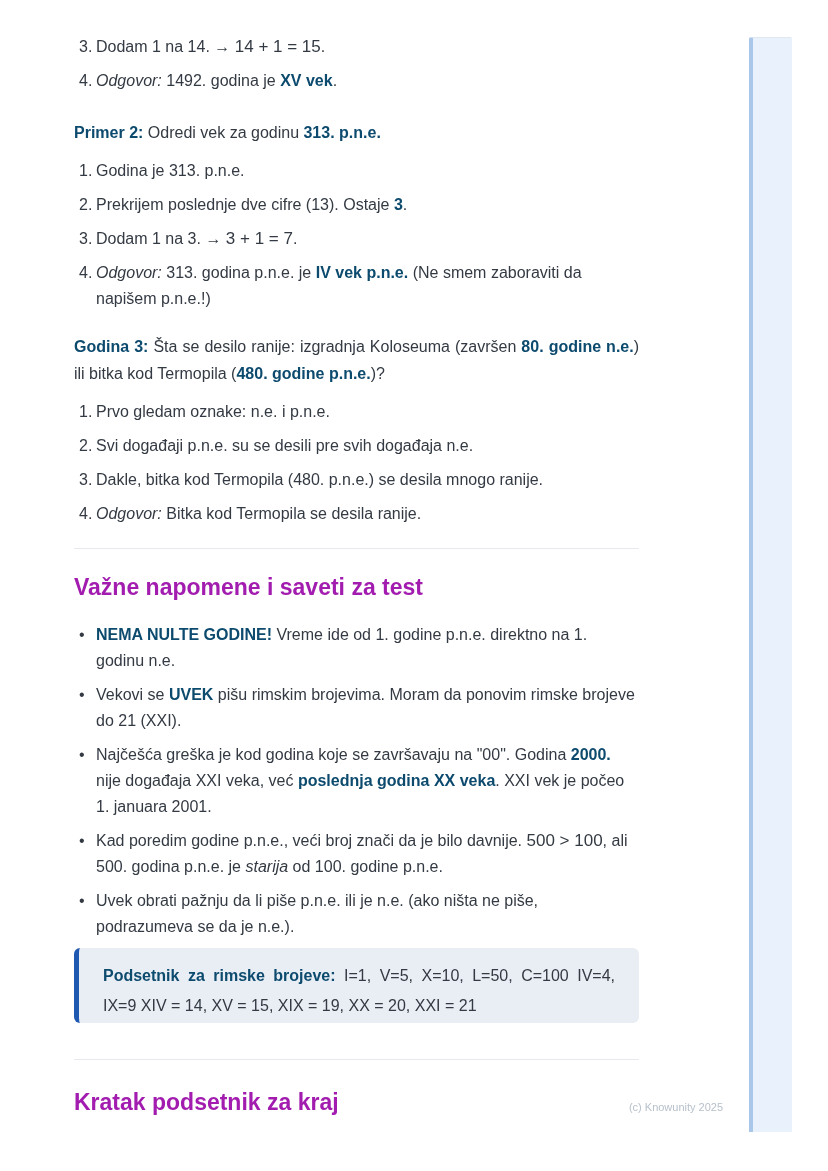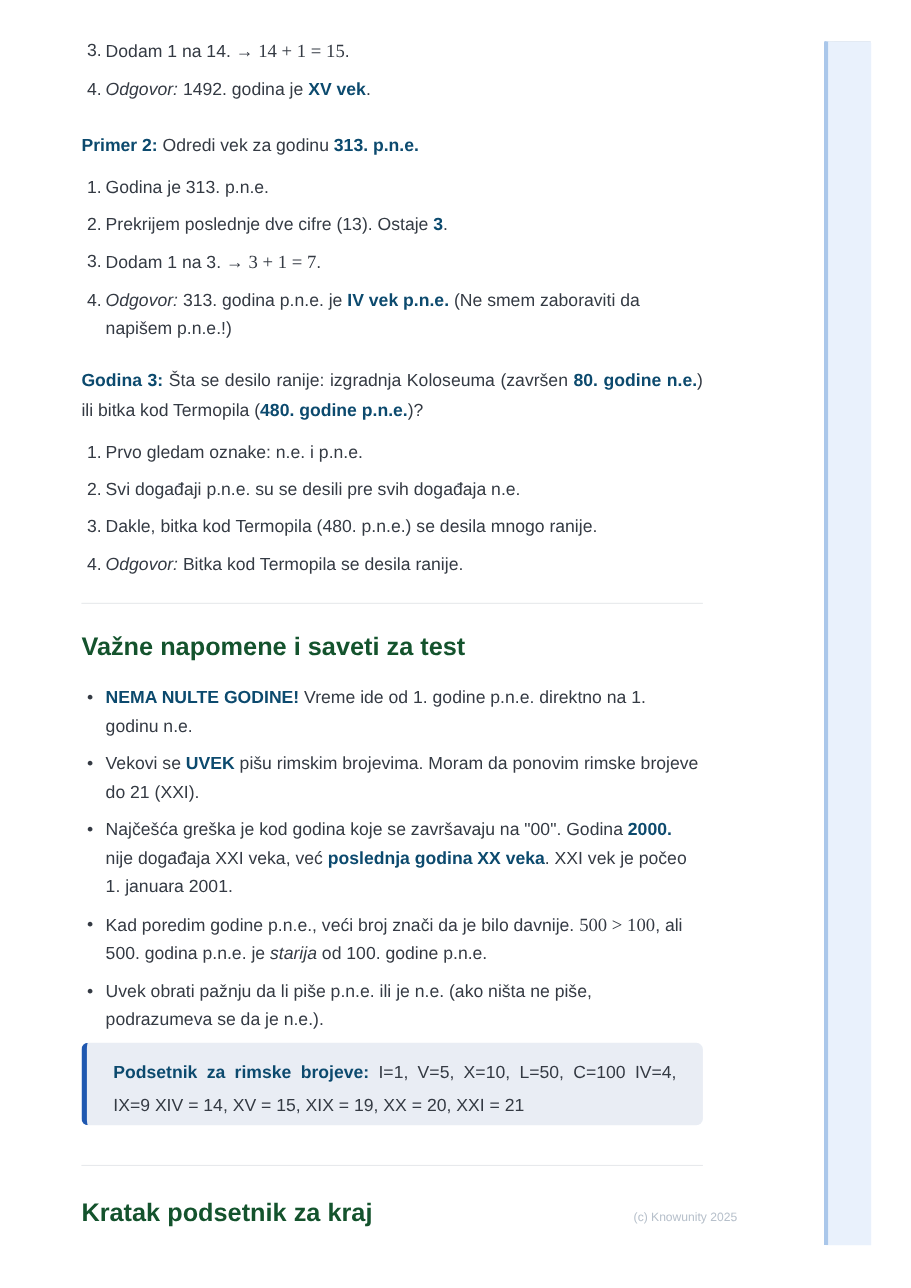--- a/index.html
+++ b/index.html
@@ -18,41 +18,41 @@
   .list{list-style:none;padding:0;margin:0;}
   .list li{display:flex;align-items:flex-start;margin:0 0 8px 0;}
   .list li:last-child{margin-bottom:0;}
   .marker{flex:0 0 17px;margin-left:8px;font-size:16px;line-height:26px;}
   .li-text{flex:1;font-size:16px;line-height:26px;}
   .bullets .marker{flex:0 0 17px;}
   
   .rn{font-weight:400;}
   .rb{font-weight:700;color:#0c4a6e;}
   .ri{font-style:italic;}
-  .rm{font-family:Liberation Serif, serif;font-size:17px;}
+  .rm{font-family:Liberation Sans, sans-serif;font-size:17px;}
   
   .h2{
-    font-size:23px;font-weight:700;color:#14532d;
+    font-size:23px;font-weight:700;color:#a21caf;
     line-height:30px;letter-spacing:0;
   }
   
   .divider{height:1px;background:#e7e9ec;border:none;}
   
   .callout{
     box-sizing:border-box;
     background:#e9edf4;
     border-left:5px solid #1f58b0;
     border-radius:6px;
     padding:13px 24px 2px 24px;
   }
   .callout .para{line-height:30px;margin:0;}
   
   .footer{
     position:absolute;left:576px;top:1101px;width:200px;
-    text-align:left;font-size:11px;color:#b7c0cb;z-index:2;
+    text-align:center;font-size:11px;color:#b7c0cb;z-index:2;
   }
   
   .strip{
     position:absolute;left:749px;top:37px;width:43px;height:1095px;
     background:#e9f1fc;
     border-left:4px solid #aac7ea;
     border-top:1px solid #dfe7f0;
     border-radius:2px 2px 0 0;
     box-sizing:border-box;
     z-index:1;

